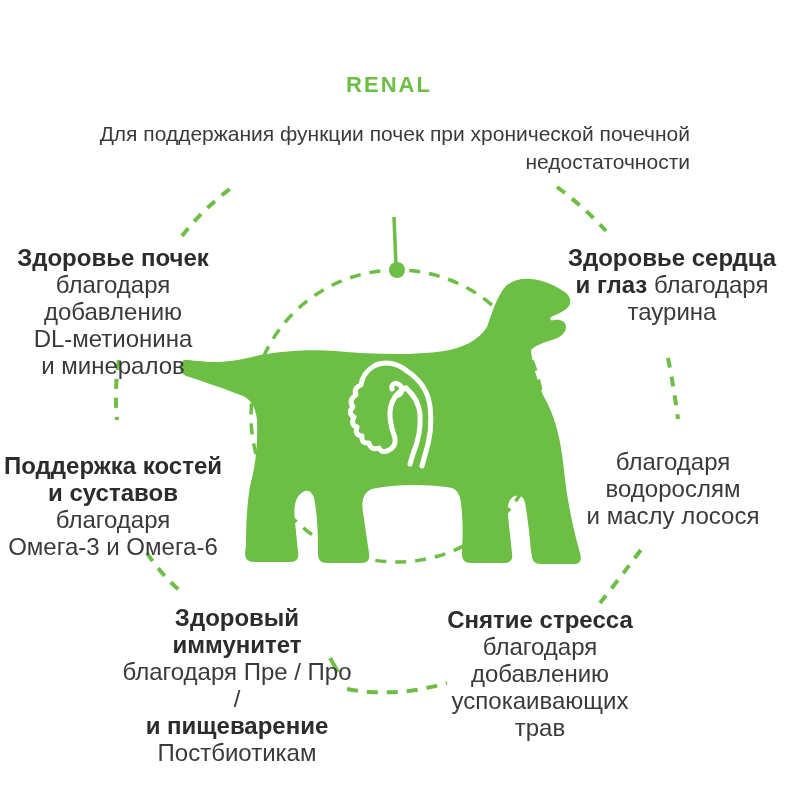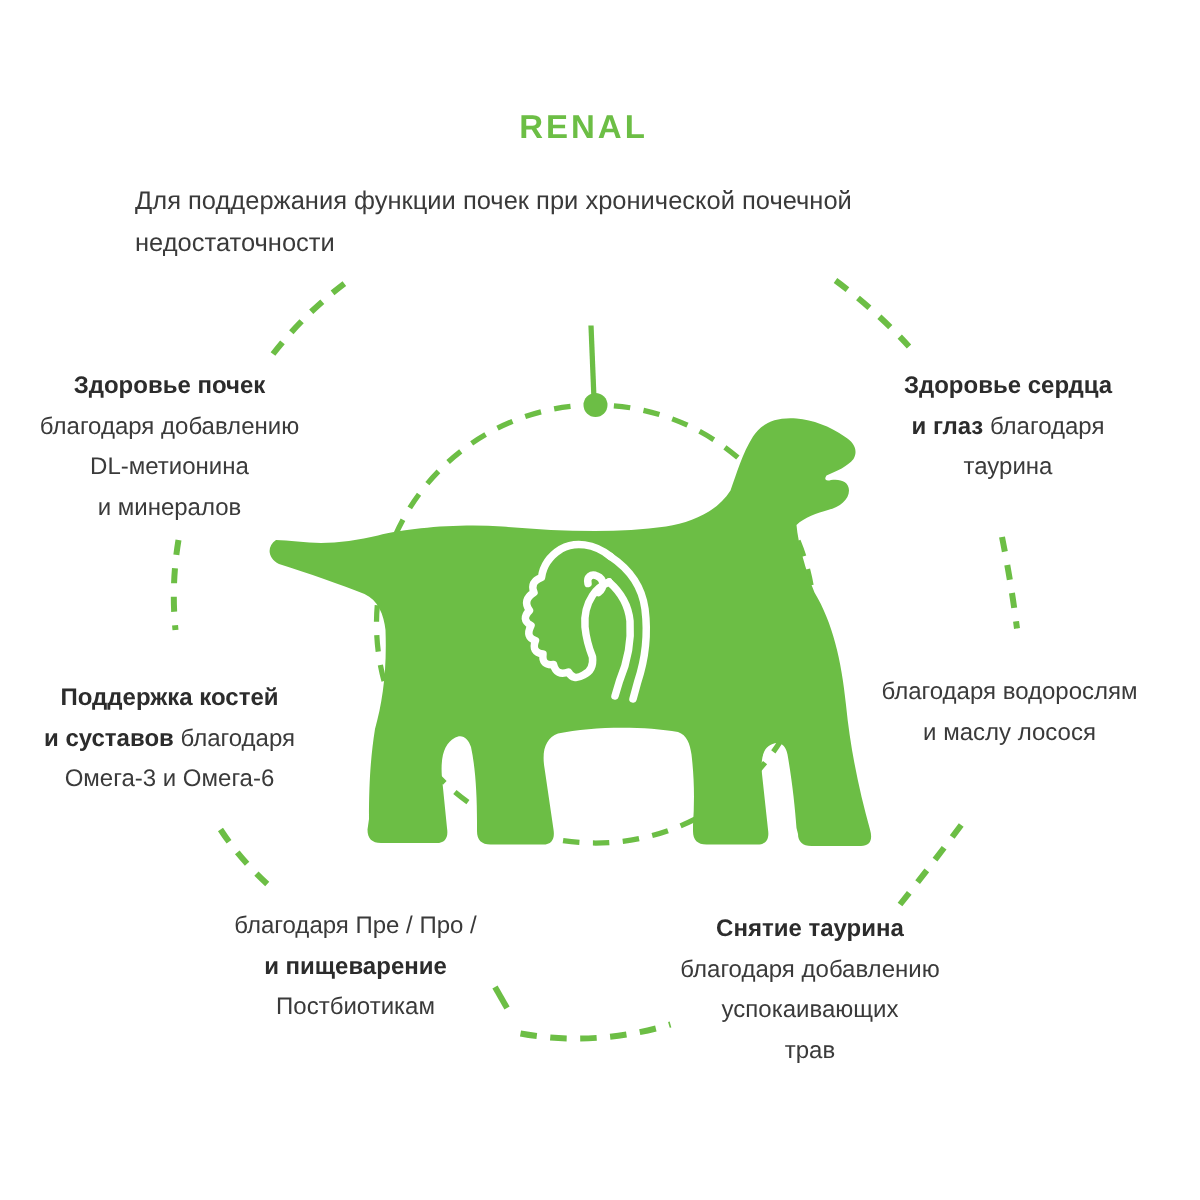--- a/index.html
+++ b/index.html
@@ -12,25 +12,25 @@
     width:800px;height:800px;background:#ffffff;position:relative;overflow:hidden;
     font-family:"Liberation Sans",sans-serif;color:var(--text);
   }
   .stage{position:absolute;inset:0;width:800px;height:800px;}
   svg.scene{position:absolute;left:0;top:0;}
   .title{
     position:absolute;left:0;top:72px;width:778px;text-align:center;
     font-size:22px;font-weight:700;letter-spacing:2px;color:var(--green);
   }
   .subtitle{
-    position:absolute;left:90px;top:120px;width:600px;text-align:left;
-    font-size:17px;line-height:28px;color:var(--text);
+    position:absolute;left:90px;top:120px;width:600px;text-align:right;
+    font-size:21px;line-height:28px;color:var(--text);
   }
   .benefit{
-    position:absolute;text-align:center;font-size:16px;line-height:27px;color:var(--text);
+    position:absolute;text-align:center;font-size:24px;line-height:27px;color:var(--text);
   }
   .benefit .line{display:block;}
   .benefit .b{font-weight:700;color:var(--text-bold);}
   #b1{left:3px;  top:244px;width:220px;}
   #b2{left:562px;top:244px;width:220px;}
   #b3{left:3px;  top:452px;width:220px;}
   #b4{left:553px;top:448px;width:240px;}
   #b5{left:117px;top:604px;width:240px;}
   #b6{left:420px;top:606px;width:240px;}
 </style>
@@ -149,25 +149,26 @@
     <span class="line"><span class="b">и суставов</span><span> благодаря</span></span>
     <span class="line"><span class="b"></span><span>Омега-3 и Омега-6</span></span>
   </div>
 
   <div class="benefit" id="b4">
     <span class="line"><span class="b"></span><span>благодаря водорослям</span></span>
     <span class="line"><span class="b"></span><span>и маслу лосося</span></span>
   </div>
 
   <div class="benefit" id="b5">
+    <span class="line"><span class="b">Здоровый иммунитет</span><span></span></span>
     <span class="line"><span class="b"></span><span>благодаря Пре / Про /</span></span>
     <span class="line"><span class="b">и пищеварение</span><span></span></span>
     <span class="line"><span class="b"></span><span>Постбиотикам</span></span>
   </div>
 
   <div class="benefit" id="b6">
-    <span class="line"><span class="b">Снятие таурина</span><span></span></span>
+    <span class="line"><span class="b">Снятие стресса</span><span></span></span>
     <span class="line"><span class="b"></span><span>благодаря добавлению</span></span>
     <span class="line"><span class="b"></span><span>успокаивающих</span></span>
     <span class="line"><span class="b"></span><span>трав</span></span>
   </div>
 
 </div>
 
 </body></html>

